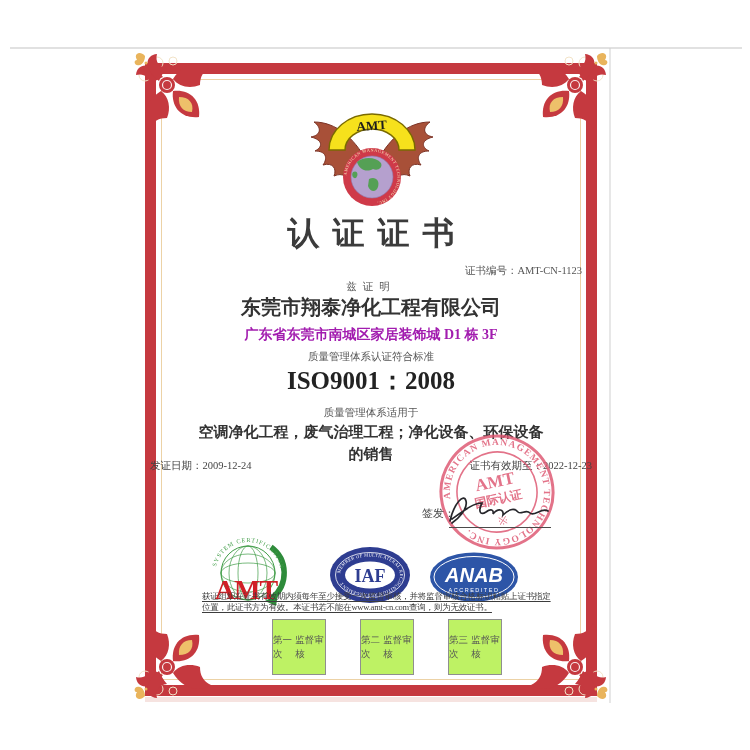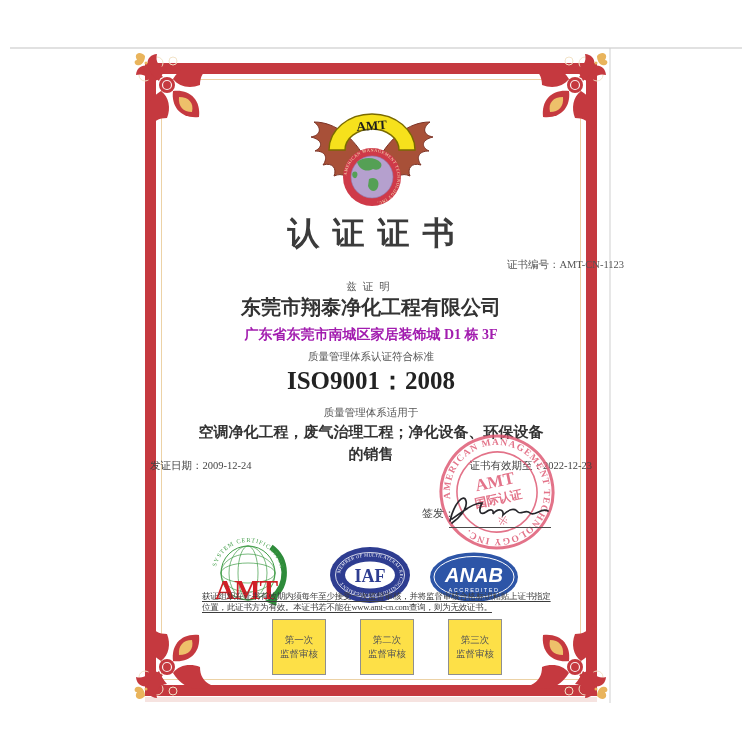--- a/index.html
+++ b/index.html
@@ -21,21 +21,21 @@
   .corner svg{width:100%;height:100%;display:block;}
   .corner.tl{left:133px;top:51px;}
   .corner.tr{left:519px;top:51px;transform:scaleX(-1);}
   .corner.bl{left:133px;top:611px;transform:scaleY(-1);}
   .corner.br{left:519px;top:611px;transform:scale(-1,-1);}
 
   .eagle{left:302px;top:100px;width:140px;height:106px;}
 
   .title{left:145px;top:212px;width:452px;text-align:center;font-size:32px;font-weight:bold;
          letter-spacing:13px;color:#3b3b3b;text-indent:13px;}
-  .certno{left:145px;top:258px;width:437px;text-align:right;font-size:10.5px;color:#555;margin-left:42px;}
+  .certno{left:145px;top:264px;width:437px;text-align:right;font-size:10.5px;color:#555;}
   .hereby{left:145px;top:280px;width:452px;text-align:center;font-size:10.5px;letter-spacing:6px;color:#555;}
   .company{left:145px;top:294px;width:452px;text-align:center;font-size:20px;font-weight:bold;color:#333;}
   .address{left:145px;top:326px;width:452px;text-align:center;font-size:14px;font-weight:bold;color:#a21caf;}
   .stdintro{left:145px;top:350px;width:452px;text-align:center;font-size:10.5px;color:#555;}
   .standard{left:145px;top:364px;width:452px;text-align:center;font-size:25px;font-weight:bold;color:#222;}
   .scopeintro{left:145px;top:406px;width:452px;text-align:center;font-size:10.5px;color:#555;}
   .scope1{left:145px;top:423px;width:452px;text-align:center;font-size:15px;font-weight:bold;color:#333;}
   .scope2{left:145px;top:445px;width:452px;text-align:center;font-size:15px;font-weight:bold;color:#333;}
   .dates{left:150px;top:459px;width:442px;display:flex;justify-content:space-between;font-size:10.5px;color:#444;}
 
@@ -46,21 +46,21 @@
 
   .logo-amt{left:205px;top:537px;width:86px;height:80px;}
   .logo-iaf{left:329px;top:546px;width:82px;height:58px;}
   .logo-anab{left:428px;top:551px;width:92px;height:52px;}
 
   .footnote{left:178px;top:591px;width:390px;font-size:8.5px;line-height:11px;color:#3c3c3c;
             letter-spacing:-0.2px;margin-left:24px;}
   .footnote div{text-decoration:underline;text-underline-offset:2px;}
 
   .boxes{left:272px;top:619px;display:flex;gap:34px;z-index:2;}
-  .audit-box{width:52px;height:54px;border:1px solid #8f8f8f;background:#fde047;display:flex;flex-direction:column;
+  .audit-box{width:52px;height:54px;border:1px solid #8f8f8f;background:#bef264;display:flex;flex-direction:row;
              align-items:center;justify-content:center;font-size:9.5px;color:#555;line-height:14px;}
 
   svg text{font-family:"Liberation Serif","DejaVu Serif",serif;}
   .sans{font-family:"Liberation Sans","DejaVu Sans",sans-serif;}
 </style>
 </head>
 <body>
 
 <div id="canvas">
 

